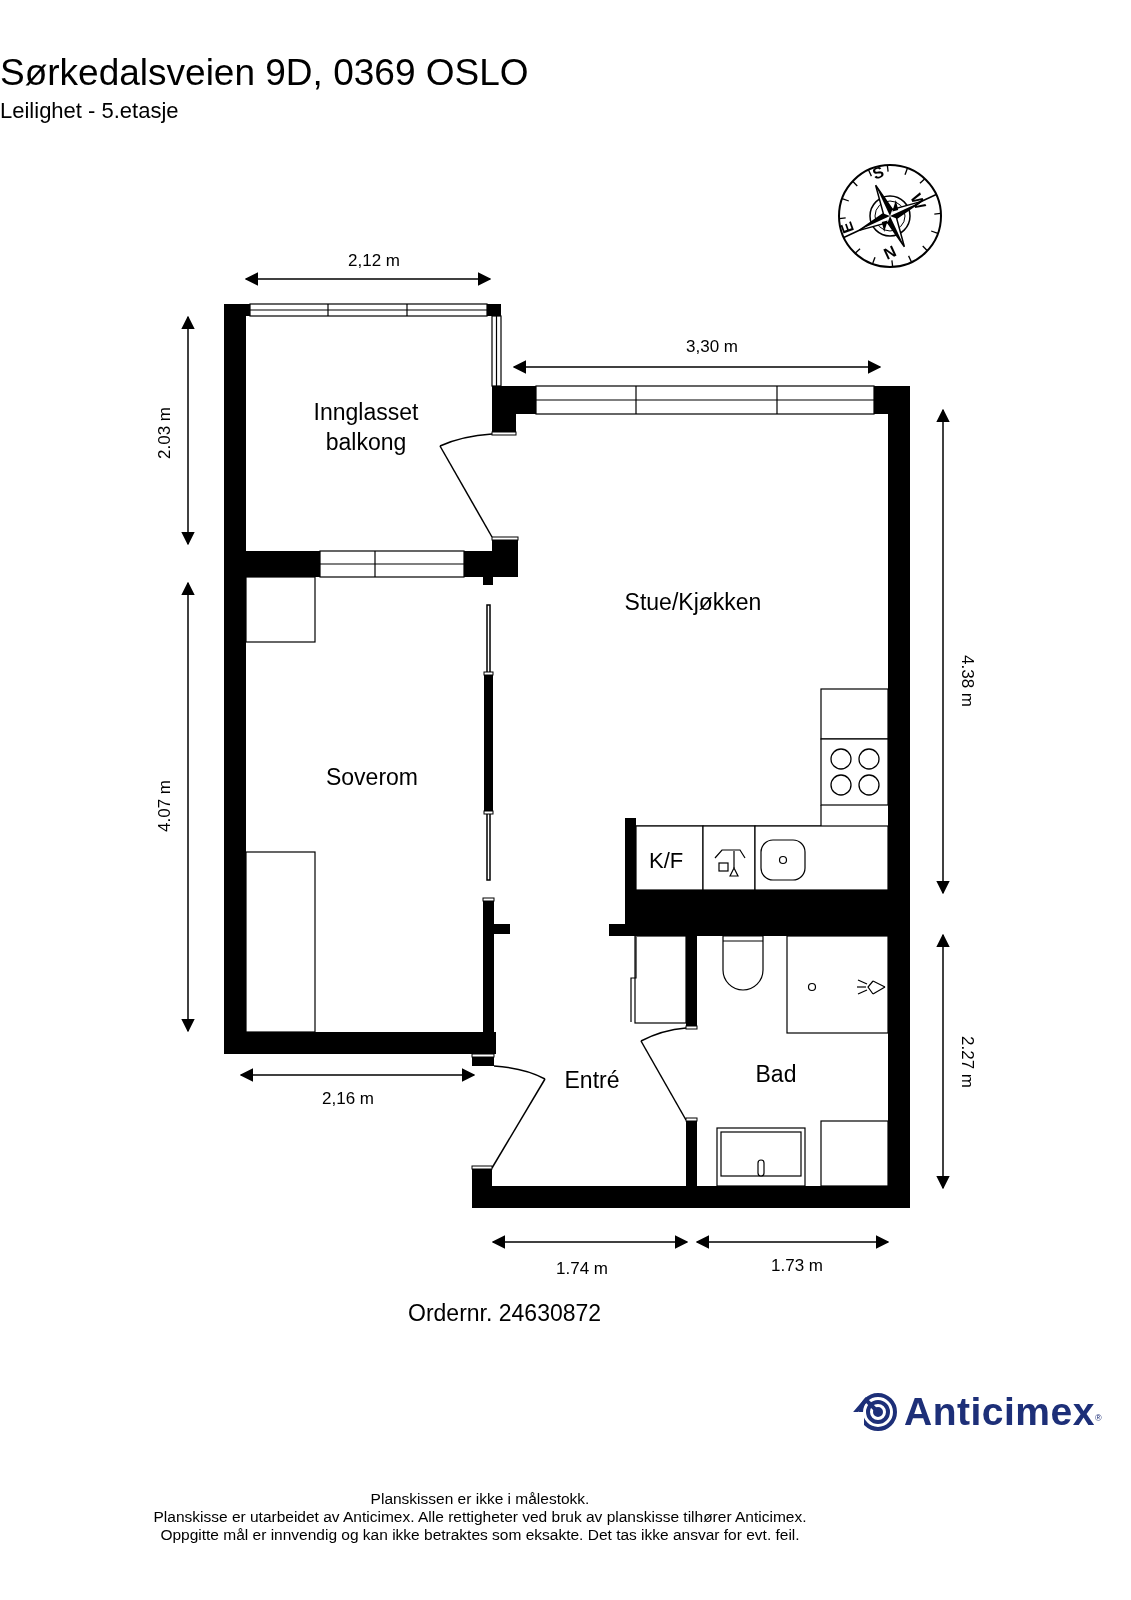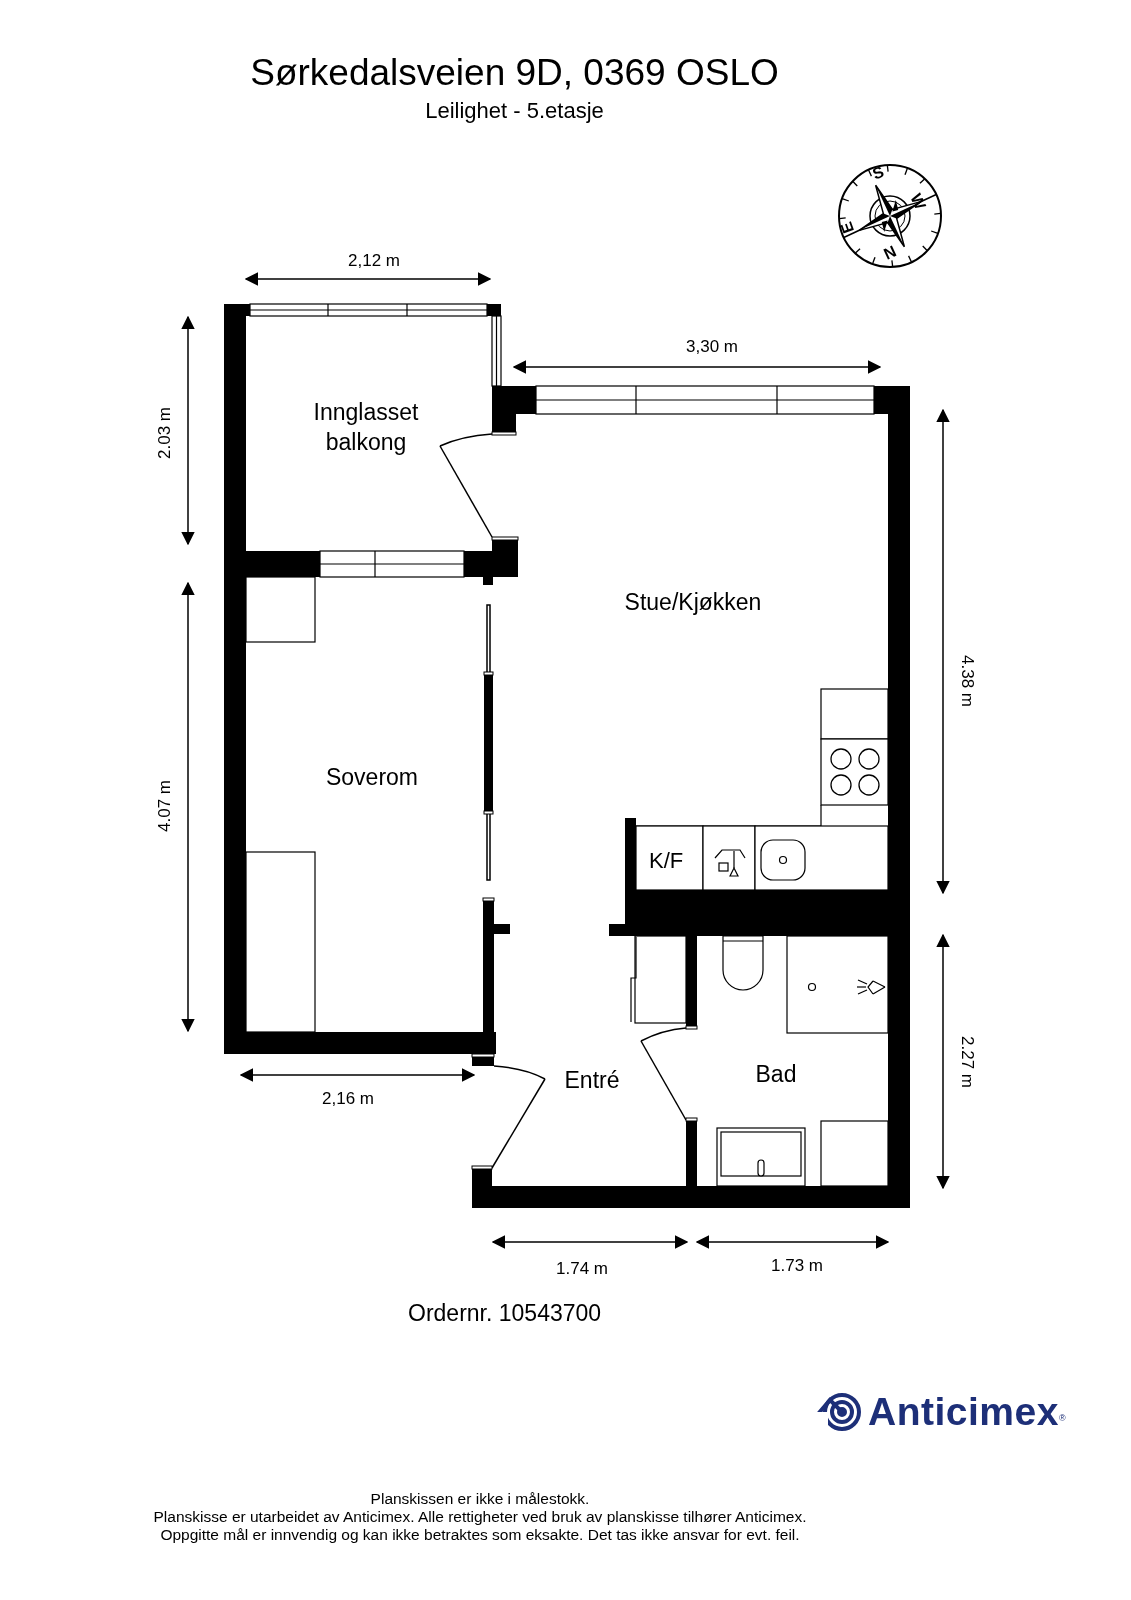--- a/index.html
+++ b/index.html
@@ -1,25 +1,25 @@
 <!DOCTYPE html>
 <html><head>
 <meta charset="utf-8">
 <style>
   html, body { margin: 0; padding: 0; background: #ffffff; }
   body { width: 1131px; height: 1600px; position: relative; overflow: hidden;
          font-family: "Liberation Sans", sans-serif; color: #000; }
   .abs { position: absolute; }
-  .title { left: 0; width: 1029px; text-align: center; }
+  .title { left: 0; width: 1029px; text-align: left; }
   #t1 { top: 52px; font-size: 37px; }
   #t2 { top: 98px; font-size: 22px; }
   svg#plan { position: absolute; left: 0; top: 0; }
   .lbl { font-family: "Liberation Sans", sans-serif; fill: #000; }
   .order { left: 408px; top: 1300px; font-size: 23px; }
-  .logo { left: 816px; top: 1390px; display: flex; align-items: center; }
+  .logo { left: 852px; top: 1390px; display: flex; align-items: center; }
   .logo-text { font-size: 39px; font-weight: bold; color: #1d2f78; letter-spacing: 0.5px; margin-left: 6px; }
   .reg { font-size: 9px; color: #1d2f78; vertical-align: top; position: relative; top: 6px; }
   .footer { left: 0; width: 960px; top: 1490px; text-align: center; font-size: 15.5px; line-height: 18px; }
 </style>
 </head>
 <body>
 
 <div class="abs title" id="t1">Sørkedalsveien 9D, 0369 OSLO</div>
 <div class="abs title" id="t2">Leilighet  - 5.etasje</div>
 
@@ -225,21 +225,21 @@
     <text x="0" y="0" text-anchor="middle" transform="translate(170,433) rotate(-90)">2.03 m</text>
     <text x="0" y="0" text-anchor="middle" transform="translate(170,806) rotate(-90)">4.07 m</text>
     <text x="0" y="0" text-anchor="middle" transform="translate(962,681) rotate(90)">4.38 m</text>
     <text x="0" y="0" text-anchor="middle" transform="translate(962,1062) rotate(90)">2.27 m</text>
     <text x="348" y="1104" text-anchor="middle">2,16 m</text>
     <text x="582" y="1274" text-anchor="middle">1.74 m</text>
     <text x="797" y="1271" text-anchor="middle">1.73 m</text>
   </g>
 </svg>
 
-<div class="abs order">Ordernr. 10543700</div>
+<div class="abs order">Ordernr. 24630872</div>
 
 <div class="abs logo">
   <svg width="46" height="40" viewBox="0 0 46 40">
     <g fill="none" stroke="#1d2f78" stroke-width="4">
       <circle cx="26" cy="20" r="17"></circle>
       <circle cx="26" cy="20" r="10"></circle>
       <circle cx="26" cy="20" r="3" fill="#1d2f78"></circle>
     </g>
     <polyline points="2,22 14,8 26,20" fill="none" stroke="#1d2f78" stroke-width="4"></polyline>
     <rect x="0" y="20" width="12" height="20" fill="#fff"></rect>

